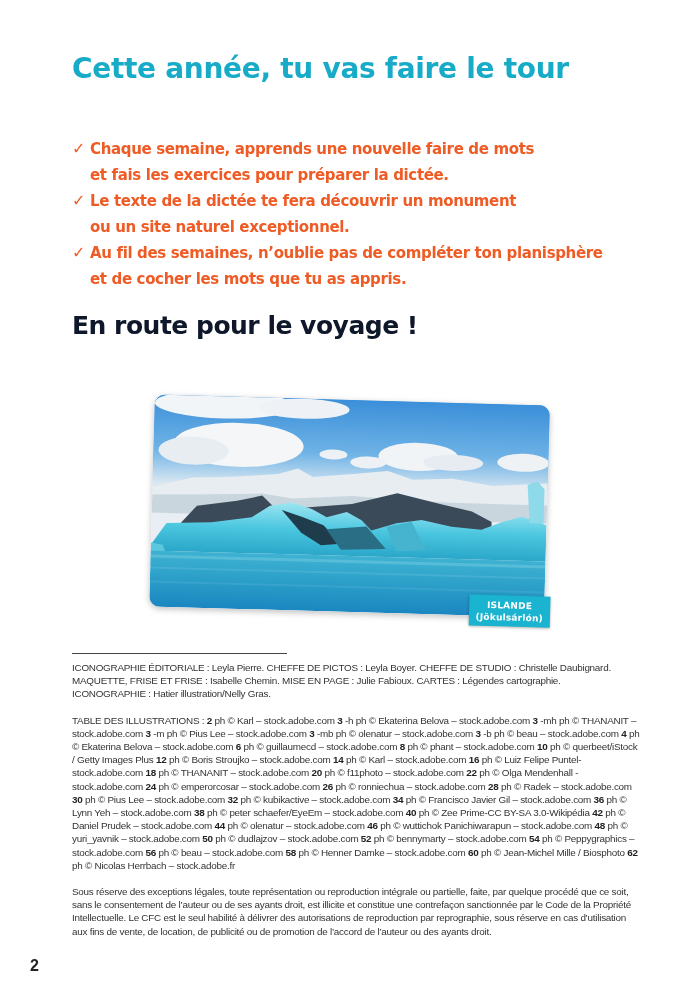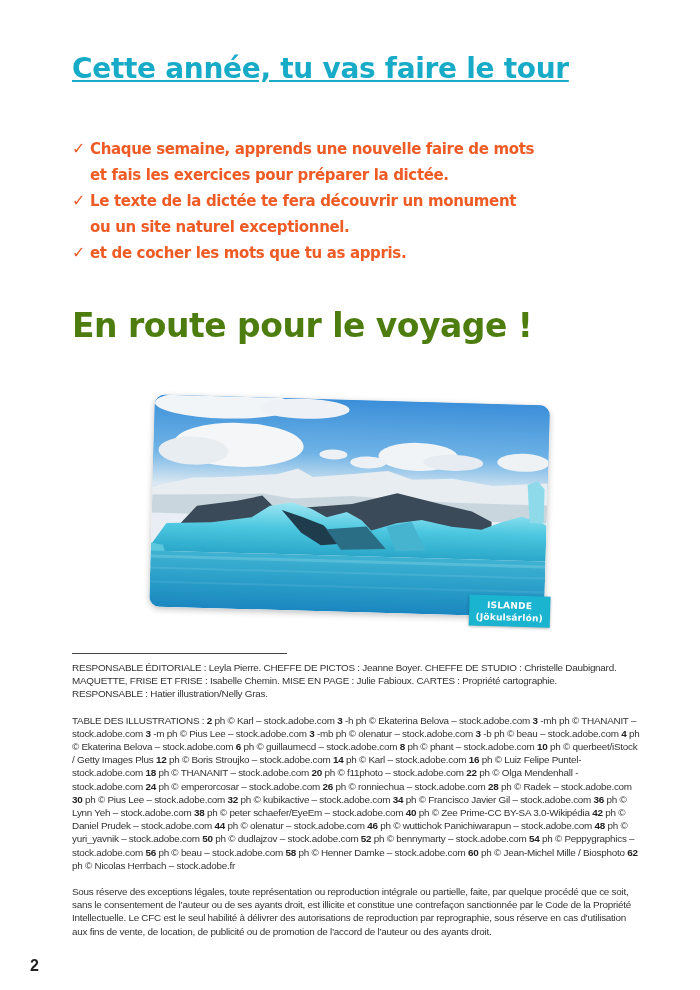--- a/index.html
+++ b/index.html
@@ -2,37 +2,37 @@
 <html><head>
   <meta charset="utf-8">
   <style>
     * { margin: 0; padding: 0; box-sizing: border-box; }
     html, body { width: 700px; height: 990px; background: #ffffff; overflow: hidden; }
     body { position: relative; font-family: "DejaVu Sans", sans-serif; }
 
     .title {
       position: absolute; left: 72px; top: 50px; width: 560px;
       color: #17abc8; font-family: "DejaVu Sans", sans-serif; font-weight: bold;
-      font-size: 28px; line-height: 37px; letter-spacing: -0.3px; text-decoration: underline;
+      font-size: 28px; line-height: 37px; letter-spacing: -0.3px;
     }
     .intro-list {
       position: absolute; left: 72px; top: 136px; width: 560px; list-style: none;
       color: #ef5b25; font-family: "DejaVu Sans", sans-serif; font-weight: bold;
       font-size: 15px; line-height: 26px; letter-spacing: -0.35px;
     }
     .intro-list li { position: relative; padding-left: 18px; }
     .intro-list .check {
       position: absolute; left: 0; top: 0; font-weight: normal; font-size: 16px; color: #ef5b25;
     }
     .intro-list .line { display: block; white-space: nowrap; }
 
     .subtitle {
       position: absolute; left: 72px; top: 309px;
-      color: #4d7c0f; font-family: "DejaVu Sans", sans-serif; font-weight: bold;
-      font-size: 33px; line-height: 34px; letter-spacing: -0.5px;
+      color: #0f172a; font-family: "DejaVu Sans", sans-serif; font-weight: bold;
+      font-size: 25px; line-height: 34px; letter-spacing: -0.5px;
     }
 
     .photo-wrap {
       position: absolute; left: 152px; top: 400px; width: 395px; height: 212px;
       transform: rotate(1.6deg); transform-origin: center;
     }
     .photo {
       position: absolute; inset: 0; border-radius: 10px; overflow: hidden;
       box-shadow: 0 2px 6px rgba(0,0,0,0.25);
       background: linear-gradient(180deg, #3b8ed8 0%, #5aa7e4 30%, #cfe3f2 42%, #e8eef3 48%);
@@ -77,20 +77,21 @@
     <span class="line">Chaque semaine, apprends une nouvelle faire de mots</span>
     <span class="line">et fais les exercices pour préparer la dictée.</span>
   </li>
   <li>
     <span class="check">✓</span>
     <span class="line">Le texte de la dictée te fera découvrir un monument</span>
     <span class="line">ou un site naturel exceptionnel.</span>
   </li>
   <li>
     <span class="check">✓</span>
+    <span class="line">Au fil des semaines, n’oublie pas de compléter ton planisphère</span>
     <span class="line">et de cocher les mots que tu as appris.</span>
   </li>
 </ul>
 
 <h2 class="subtitle">En route pour le voyage !</h2>
 
 <figure class="photo-wrap">
   <div class="photo" title="Icebergs bleus dans le lagon glaciaire">
     <svg viewBox="0 0 395 212" preserveAspectRatio="none">
       <defs>
@@ -143,27 +144,27 @@
   <figcaption class="caption">
     <span>ISLANDE</span>
     <span>(Jökulsárlón)</span>
   </figcaption>
 </figure>
 
 <div class="rule"></div>
 
 <div class="credits">
   <p class="block">
-    <span>RESPONSABLE ÉDITORIALE</span> : <span>Leyla Pierre.</span>
-    <span>CHEFFE DE PICTOS</span> : <span>Jeanne Boyer.</span>
+    <span>ICONOGRAPHIE ÉDITORIALE</span> : <span>Leyla Pierre.</span>
+    <span>CHEFFE DE PICTOS</span> : <span>Leyla Boyer.</span>
     <span>CHEFFE DE STUDIO</span> : <span>Christelle Daubignard.</span><br>
     <span>MAQUETTE, FRISE ET FRISE</span> : <span>Isabelle Chemin.</span>
     <span>MISE EN PAGE</span> : <span>Julie Fabioux.</span>
-    <span>CARTES</span> : <span>Propriété cartographie.</span><br>
-    <span>RESPONSABLE</span> : <span>Hatier illustration/Nelly Gras.</span>
+    <span>CARTES</span> : <span>Légendes cartographie.</span><br>
+    <span>ICONOGRAPHIE</span> : <span>Hatier illustration/Nelly Gras.</span>
   </p>
 
   <p class="block" id="illus">
     <span>TABLE DES ILLUSTRATIONS</span> :
    <b>2</b><span> ph © Karl – stock.adobe.com</span> <b>3</b><span> -h ph © Ekaterina Belova – stock.adobe.com</span> <b>3</b><span> -mh ph © THANANIT – stock.adobe.com</span> <b>3</b><span> -m ph © Pius Lee – stock.adobe.com</span> <b>3</b><span> -mb ph © olenatur – stock.adobe.com</span> <b>3</b><span> -b ph © beau – stock.adobe.com</span> <b>4</b><span> ph © Ekaterina Belova – stock.adobe.com</span> <b>6</b><span> ph © guillaumecd – stock.adobe.com</span> <b>8</b><span> ph © phant – stock.adobe.com</span> <b>10</b><span> ph © querbeet/iStock / Getty Images Plus</span> <b>12</b><span> ph © Boris Stroujko – stock.adobe.com</span> <b>14</b><span> ph © Karl – stock.adobe.com</span> <b>16</b><span> ph © Luiz Felipe Puntel- stock.adobe.com</span> <b>18</b><span> ph © THANANIT – stock.adobe.com</span> <b>20</b><span> ph © f11photo – stock.adobe.com</span> <b>22</b><span> ph © Olga Mendenhall -stock.adobe.com</span> <b>24</b><span> ph © emperorcosar – stock.adobe.com</span> <b>26</b><span> ph © ronniechua – stock.adobe.com</span> <b>28</b><span> ph © Radek – stock.adobe.com</span> <b>30</b><span> ph © Pius Lee – stock.adobe.com</span> <b>32</b><span> ph © kubikactive – stock.adobe.com</span> <b>34</b><span> ph © Francisco Javier Gil – stock.adobe.com</span> <b>36</b><span> ph © Lynn Yeh – stock.adobe.com</span> <b>38</b><span> ph © peter schaefer/EyeEm – stock.adobe.com</span> <b>40</b><span> ph © Zee Prime-CC BY-SA 3.0-Wikipédia</span> <b>42</b><span> ph © Daniel Prudek – stock.adobe.com</span> <b>44</b><span> ph © olenatur – stock.adobe.com</span> <b>46</b><span> ph © wuttichok Panichiwarapun – stock.adobe.com</span> <b>48</b><span> ph © yuri_yavnik – stock.adobe.com</span> <b>50</b><span> ph © dudlajzov – stock.adobe.com</span> <b>52</b><span> ph © bennymarty – stock.adobe.com</span> <b>54</b><span> ph © Peppygraphics – stock.adobe.com</span> <b>56</b><span> ph © beau – stock.adobe.com</span> <b>58</b><span> ph © Henner Damke – stock.adobe.com</span> <b>60</b><span> ph © Jean-Michel Mille / Biosphoto</span> <b>62</b><span> ph © Nicolas Herrbach – stock.adobe.fr</span></p>
 
   <p>Sous réserve des exceptions légales, toute représentation ou reproduction intégrale ou partielle, faite, par quelque procédé que ce soit, sans le consentement de l’auteur ou de ses ayants droit, est illicite et constitue une contrefaçon sanctionnée par le Code de la Propriété Intellectuelle. Le CFC est le seul habilité à délivrer des autorisations de reproduction par reprographie, sous réserve en cas d’utilisation aux fins de vente, de location, de publicité ou de promotion de l’accord de l’auteur ou des ayants droit.</p>
 </div>
 
 <div class="page-number">2</div>

